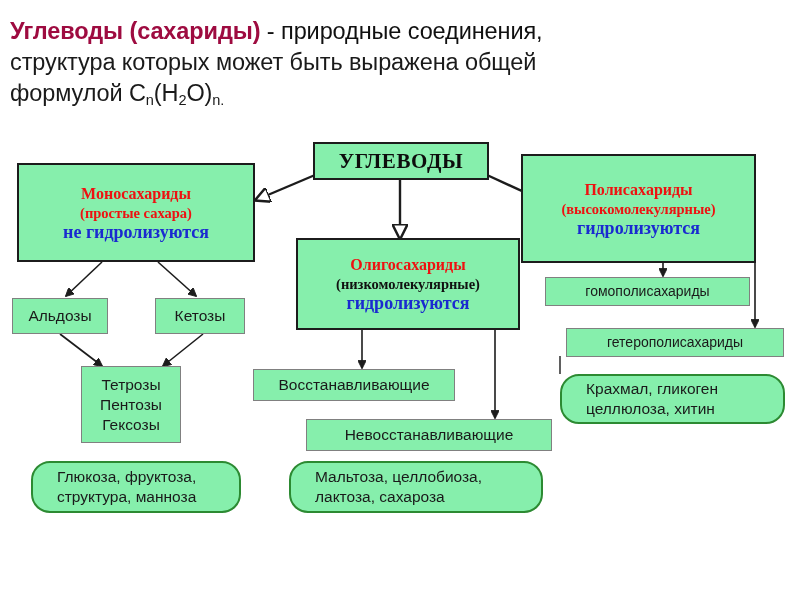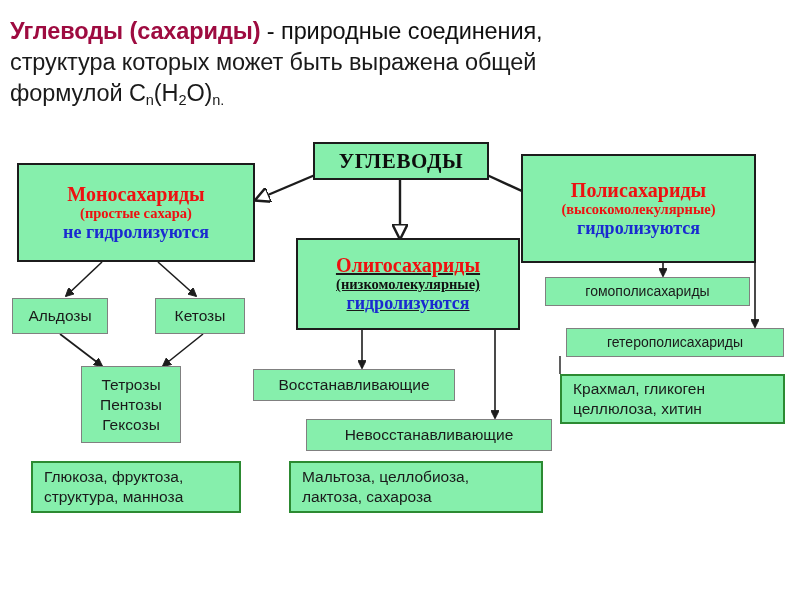--- a/index.html
+++ b/index.html
@@ -56,27 +56,28 @@
     justify-content: center;
     text-align: center;
   }
   .box.thick  { border: 2.5px solid #1c1c1c; }
   .box.thin   { border: 1.3px solid #808080; }
   .box.green  { border: 2px solid #2c8a32; }
 
   .box.leftalign {
     align-items: flex-start;
     text-align: left;
-    padding-left: 11px;
+    padding-left: 24px;
+    border-radius: 19px;
   }
   .t-title {
     font-family: "Liberation Serif", serif;
     font-weight: bold;
     color: #ee1111;
-    font-size: 20px;
+    font-size: 16px;
     line-height: 22px;
   }
   .t-sub {
     font-family: "Liberation Serif", serif;
     font-weight: bold;
     font-size: 14.5px;
     line-height: 17px;
   }
   .t-sub.red   { color: #ee1111; }
   .t-sub.black { color: #111111; }
@@ -161,21 +162,21 @@
   <div class="box thick" style="left:313px; top:142px; width:176px; height:38px;">
     <span class="t-central">УГЛЕВОДЫ</span>
   </div>
 
   <div class="box thick" style="left:17px; top:163px; width:238px; height:99px;">
     <span class="t-title">Моносахариды</span>
     <span class="t-sub red">(простые сахара)</span>
     <span class="t-hydro">не гидролизуются</span>
   </div>
 
-  <div class="box thick" style="left:296px; top:238px; width:224px; height:92px;text-decoration:underline;">
+  <div class="box thick" style="left:296px; top:238px; width:224px; height:92px;">
     <span class="t-title">Олигосахариды</span>
     <span class="t-sub black">(низкомолекулярные)</span>
     <span class="t-hydro">гидролизуются</span>
   </div>
 
   <div class="box thick" style="left:521px; top:154px; width:235px; height:109px;">
     <span class="t-title">Полисахариды</span>
     <span class="t-sub red">(высокомолекулярные)</span>
     <span class="t-hydro">гидролизуются</span>
   </div>

